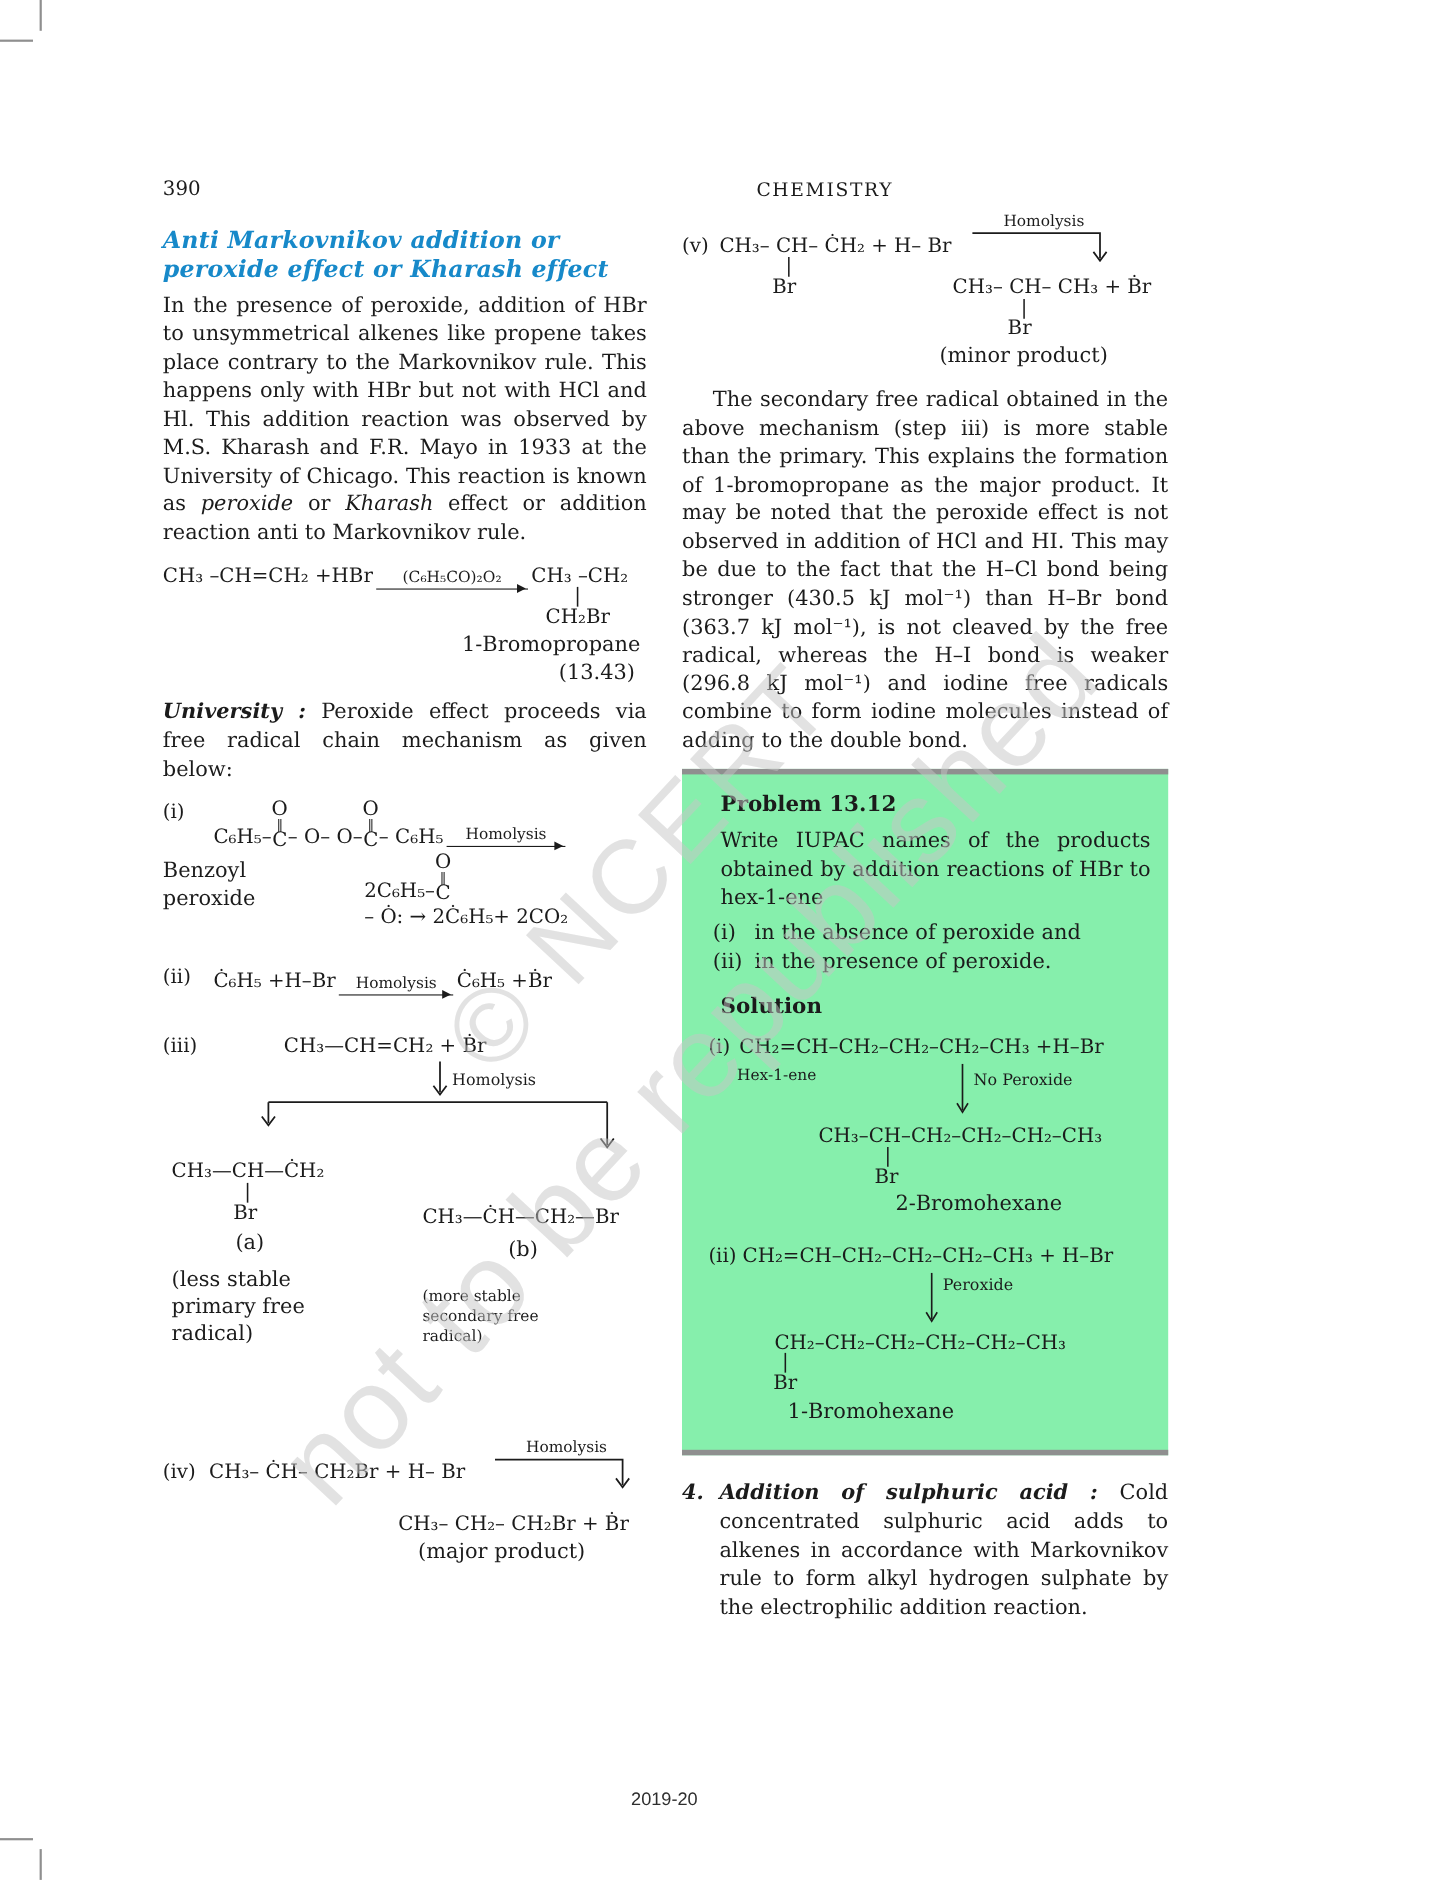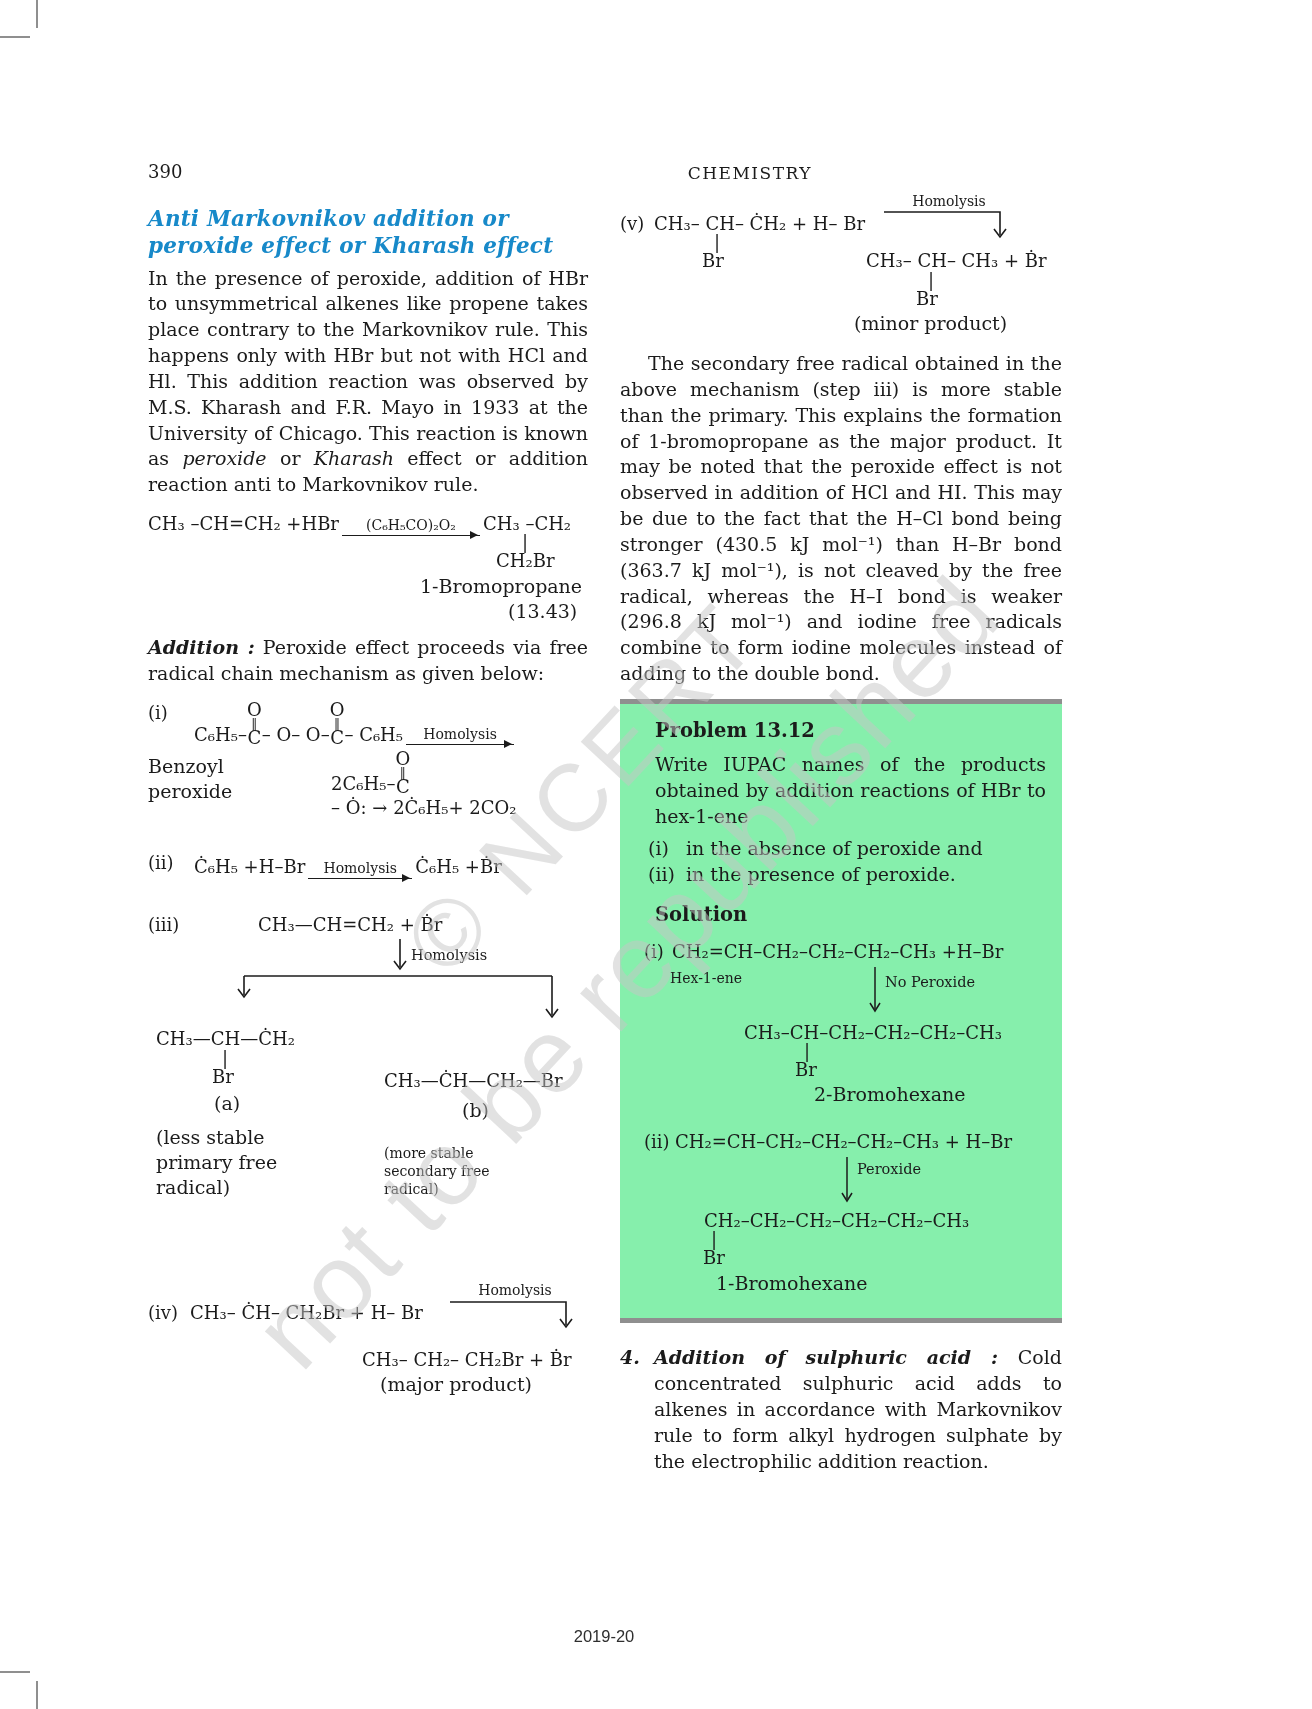--- a/index.html
+++ b/index.html
@@ -93,21 +93,21 @@
     <div class="chem" style="margin:10px 0 6px 0;">
       <div class="row">
         <span class="seg">CH₃ –CH=CH₂ +HBr</span><span class="rxa" style="min-width:138px"><span class="rxl">(C₆H₅CO)₂O₂</span><span class="rxline"></span></span><span class="seg">CH₃ –CH₂</span>
       </div>
       <div class="bondline" style="margin-left:374px">|</div>
       <div style="margin-left:348px">CH₂Br</div>
       <div style="margin-left:272px;font-size:19px">1-Bromopropane</div>
       <div style="margin-left:360px;font-size:19px">(13.43)</div>
     </div>
 
-    <p class="body" style="margin-top:10px"><span class="bi">Addition :</span><span> Peroxide effect proceeds via free radical chain mechanism as given below:</span></p>
+    <p class="body" style="margin-top:10px"><span class="bi">University :</span><span> Peroxide effect proceeds via free radical chain mechanism as given below:</span></p>
 
     <div class="chem" style="margin-top:14px;">
       <div class="row" style="display:flex;align-items:flex-end;">
         <span style="width:46px;align-self:flex-start">(i)</span>
         <span class="seg">C₆H₅– </span>
         <span class="stk">
             <span class="st">O</span>
             <span class="sd">‖</span>
             <span>C</span>
           </span>

